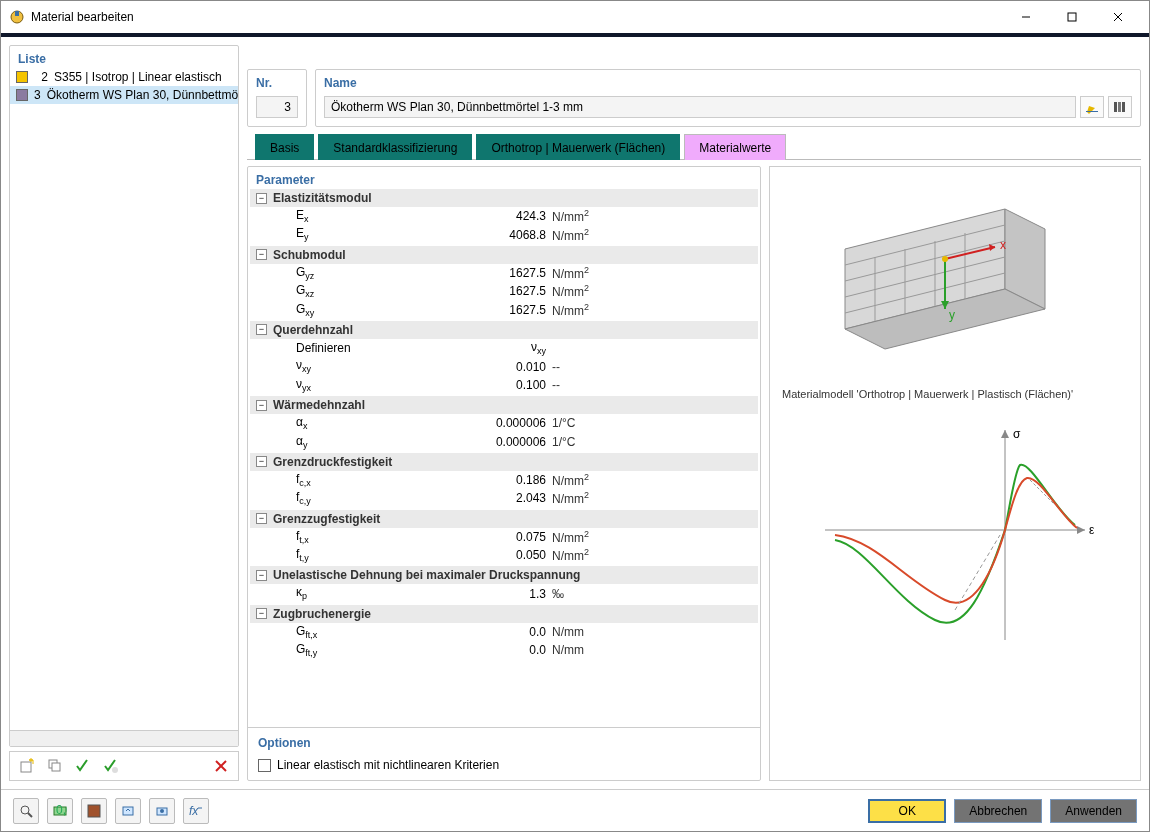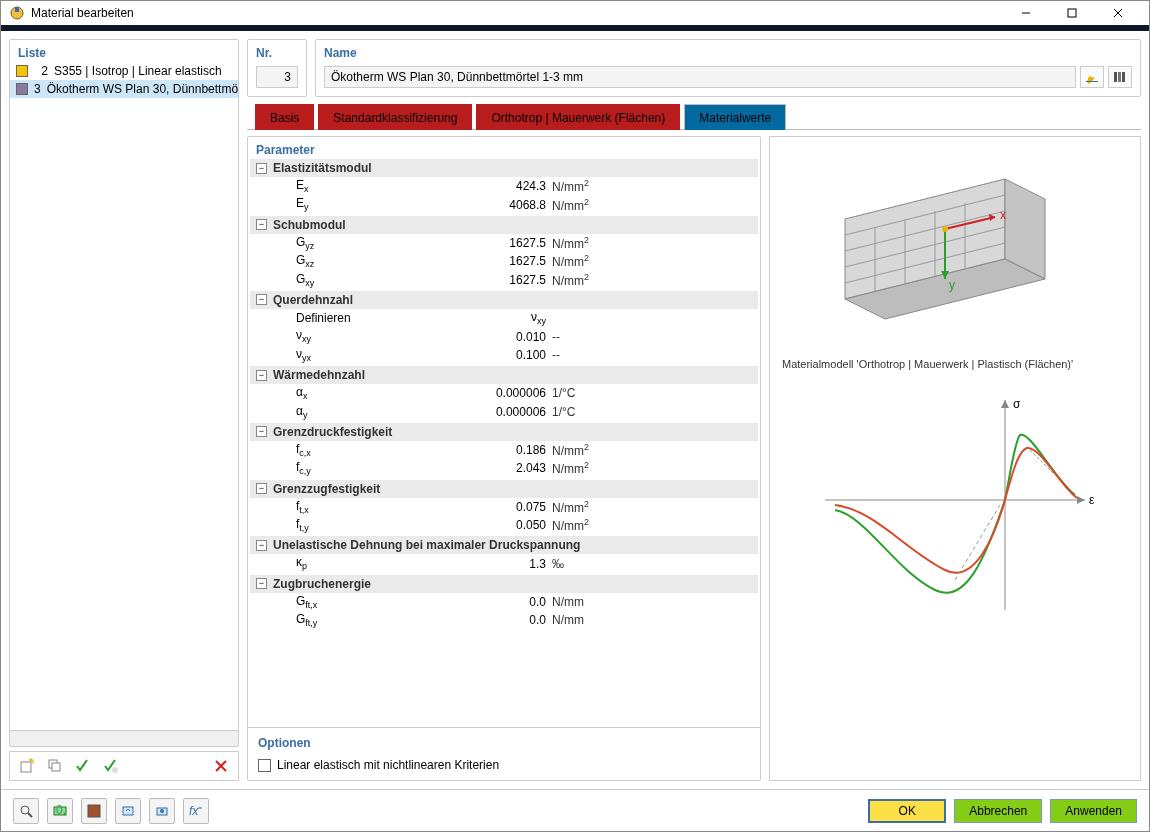--- a/index.html
+++ b/index.html
@@ -1,46 +1,46 @@
 <!DOCTYPE html>
 <html><head>
 <meta charset="utf-8">
 <style>
 * { box-sizing: border-box; margin: 0; padding: 0; font-family: "Segoe UI", Tahoma, sans-serif; font-size: 12px; }
 body { background: #fff; width: 1150px; height: 832px; overflow: hidden; border: 1px solid #888; display: flex; flex-direction: column; }
-.titlebar { height: 30px; display: flex; align-items: center; padding: 8px 8px; border-bottom: 6px solid #0f172a; }
+.titlebar { height: 36px; display: flex; align-items: center; padding: 8px 8px; border-bottom: 4px solid #0f172a; }
 .titlebar .icon { width: 16px; height: 16px; margin-right: 6px; }
 .titlebar .title { flex: 1; }
 .titlebar .winbtn { width: 46px; height: 30px; display: flex; align-items: center; justify-content: center; cursor: pointer; }
 .content { flex: 1; display: flex; padding: 8px; gap: 8px; overflow: hidden; }
 .panel { border: 1px solid #ccc; background: #fff; border-radius: 2px; }
 .panel-title { color: #3a6ea5; font-weight: 600; padding: 6px 8px 2px; font-size: 12px; }
 .leftcol { width: 230px; display: flex; flex-direction: column; gap: 4px; }
 .list-panel { flex: 1; display: flex; flex-direction: column; }
 .list-body { flex: 1; overflow: auto; background: #fff; }
 .list-row { display: flex; align-items: center; padding: 2px 6px; gap: 6px; cursor: pointer; white-space: nowrap; }
 .list-row.sel { background: #cde6f7; }
 .swatch { width: 12px; height: 12px; border: 1px solid #666; flex-shrink: 0; }
 .list-row .num { width: 14px; text-align: right; }
 .hscroll { height: 16px; background: #f0f0f0; border-top: 1px solid #ccc; }
 .left-tools { height: 30px; display: flex; align-items: center; padding: 0 6px; gap: 6px; border: 1px solid #ccc; }
 .tbtn { width: 22px; height: 22px; display: flex; align-items: center; justify-content: center; cursor: pointer; border-radius: 2px; }
 .maincol { flex: 1; display: flex; flex-direction: column; gap: 6px; overflow: hidden; }
-.toprow { display: flex; gap: 8px; }
+.toprow { display: flex; gap: 8px; margin-top: 24px; }
 .nr-panel { width: 60px; }
 .name-panel { flex: 1; }
 .assign-panel { width: 338px; }
 .field-wrap { padding: 4px 8px 8px; display: flex; gap: 4px; align-items: center; }
 .fld { height: 22px; border: 1px solid #ccc; background: #f4f4f4; padding: 0 6px; display: flex; align-items: center; }
 .nr-fld { width: 44px; justify-content: flex-end; }
 .name-fld { flex: 1; }
 .ibtn { width: 24px; height: 22px; border: 1px solid #ccc; background: #fafafa; display: flex; align-items: center; justify-content: center; cursor: pointer; }
 .tabbar { display: flex; border-bottom: 1px solid #bbb; padding: 0 8px; gap: 4px; }
-.tab { padding: 6px 14px 5px; cursor: pointer; border: 1px solid transparent; border-bottom: none; position: relative; top: 1px; background: #b91c1c; }
-.tab.active { background: #0369a1; border-color: #bbb; }
+.tab { padding: 6px 14px 5px; cursor: pointer; border: 1px solid transparent; border-bottom: none; position: relative; top: 1px; background: #0f766e; }
+.tab.active { background: #f0abfc; border-color: #bbb; }
 .midrow { flex: 1; display: flex; gap: 8px; overflow: hidden; }
 .param-panel { flex: 1; display: flex; flex-direction: column; overflow: hidden; justify-content: center; }
 .param-body { flex: 1; overflow-y: scroll; background: #fff; padding: 0 2px 4px; }
 .grp-head { display: flex; align-items: center; background: #eaeaea; padding: 2px 6px; gap: 6px; margin-top: 2px; }
 .grp-head.first { margin-top: 0; }
 .exp { width: 11px; height: 11px; border: 1px solid #888; display: flex; align-items: center; justify-content: center; font-size: 9px; line-height: 1; cursor: pointer; background: #fff; }
 .grp-name { font-weight: 600; color: #333; }
 .prow { display: flex; align-items: center; padding: 1px 0; }
 .pindent { width: 42px; }
 .pname { width: 150px; padding-left: 4px; }
@@ -50,21 +50,21 @@
 .sup { font-size: 9px; vertical-align: super; }
 .opt-panel { border-top: 1px solid #ccc; padding: 8px 10px; }
 .opt-title { color: #3a6ea5; font-weight: 600; margin-bottom: 8px; }
 .chk { display: flex; align-items: center; gap: 6px; cursor: pointer; }
 .chk .box { width: 13px; height: 13px; border: 1px solid #666; background: #fff; }
 .preview-panel { width: 372px; border: 1px solid #ccc; background: #fff; padding: 12px; display: flex; flex-direction: column; gap: 8px; }
 .preview-img { flex: 0 0 auto; display: flex; justify-content: center; }
 .preview-caption { font-size: 11px; color: #333; line-height: 1.4; }
 .bottombar { height: 42px; display: flex; align-items: center; padding: 0 12px; gap: 8px; border-top: 1px solid #ccc; }
 .bottombar .spacer { flex: 1; }
-.btn { height: 24px; min-width: 78px; padding: 0 14px; border: 1px solid #7a9ac0; background: #84cc16; cursor: pointer; display: flex; align-items: center; justify-content: center; }
+.btn { height: 24px; min-width: 78px; padding: 0 14px; border: 1px solid #7a9ac0; background: #737373; cursor: pointer; display: flex; align-items: center; justify-content: center; }
 .btn.primary { border: 2px solid #3a6ea5; background: #fde047; }
 .toolbtn { width: 26px; height: 26px; border: 1px solid #bbb; background: #f4f4f4; display: flex; align-items: center; justify-content: center; cursor: pointer; border-radius: 2px; }
 </style>
 </head>
 <body>
 
 <div class="titlebar">
   <span class="icon">
     <svg width="16" height="16" viewBox="0 0 16 16">
         <circle cx="8" cy="8" r="6" fill="#f0c040" stroke="#7a5c10"></circle>

